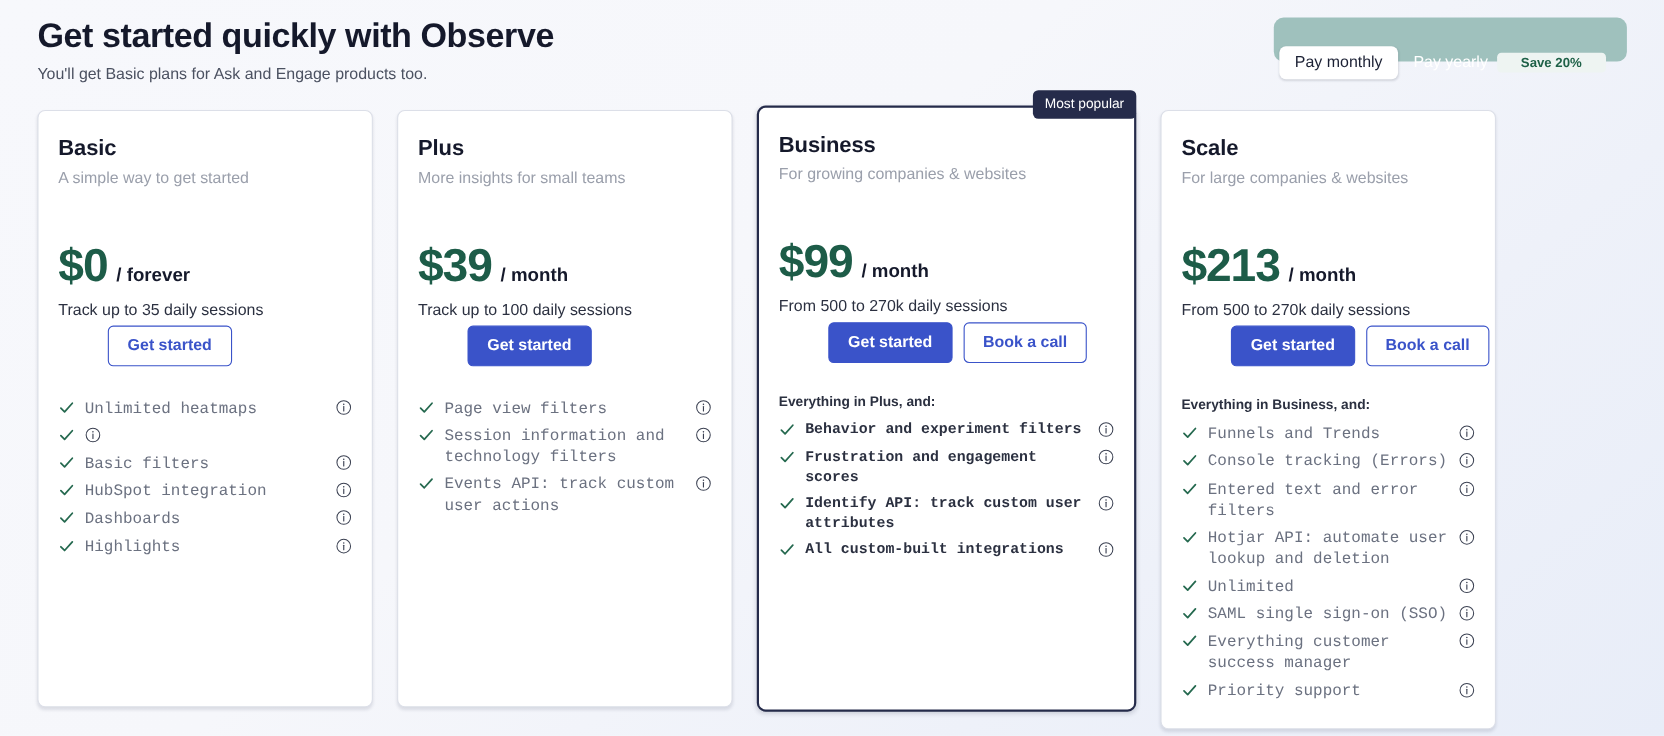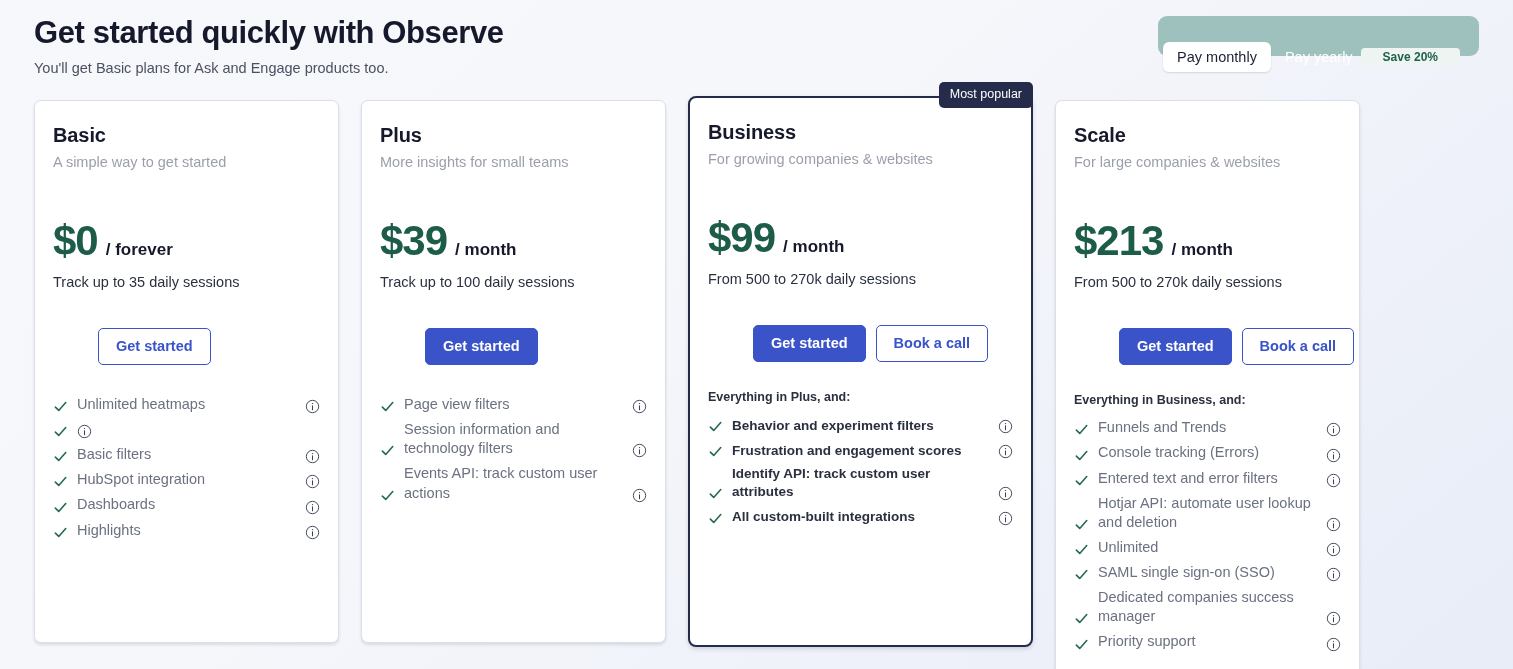--- a/index.html
+++ b/index.html
@@ -186,21 +186,21 @@
   }
 
   .sessions-note {
     margin-top: 11px;
     font-size: 14.5px;
     color: #2b3040;
     line-height: 1.3;
   }
 
   .actions {
-    margin-top: 36px;
+    margin-top: 4px;
     display: flex;
     gap: 10px;
     padding-left: 45px;
   }
 
   .btn {
     font-family: "Liberation Sans", sans-serif;
     font-size: 14.5px;
     font-weight: 700;
     border-radius: 5px;
@@ -232,24 +232,25 @@
   .features-heading {
     font-size: 12.5px;
     font-weight: 700;
     color: #2b3040;
     margin-bottom: 7px;
     line-height: 1.3;
   }
 
   .feature-row {
     display: flex;
-    align-items: flex-end;
+    align-items: flex-start;
     gap: 9px;
     padding: 3px 0;
     min-height: 25px;
+    font-family: Liberation Mono, monospace;
   }
 
   .check-icon {
     flex: 0 0 auto;
     width: 15px;
     height: 15px;
     display: block;
   }
 
   .feature-label {
@@ -558,21 +559,21 @@
             <svg class="info-icon" viewBox="0 0 16 16">
               <circle cx="8" cy="8" r="6.6" fill="none" stroke="#3b4152" stroke-width="1"></circle>
               <circle cx="8" cy="4.9" r="0.75" fill="#3b4152"></circle>
               <path d="M8 7.1 L8 11.4" stroke="#3b4152" stroke-width="1.1" stroke-linecap="round"></path>
             </svg>
           </div>
           <div class="feature-row">
             <svg class="check-icon" viewBox="0 0 16 16">
               <path d="M2.5 8.6 L6.1 12.2 L13.6 3.8" fill="none" stroke="#25694f" stroke-width="1.7" stroke-linecap="round" stroke-linejoin="round"></path>
             </svg>
-            <span class="feature-label">Dedicated companies success manager</span>
+            <span class="feature-label">Everything customer success manager</span>
             <svg class="info-icon" viewBox="0 0 16 16">
               <circle cx="8" cy="8" r="6.6" fill="none" stroke="#3b4152" stroke-width="1"></circle>
               <circle cx="8" cy="4.9" r="0.75" fill="#3b4152"></circle>
               <path d="M8 7.1 L8 11.4" stroke="#3b4152" stroke-width="1.1" stroke-linecap="round"></path>
             </svg>
           </div>
           <div class="feature-row">
             <svg class="check-icon" viewBox="0 0 16 16">
               <path d="M2.5 8.6 L6.1 12.2 L13.6 3.8" fill="none" stroke="#25694f" stroke-width="1.7" stroke-linecap="round" stroke-linejoin="round"></path>
             </svg>

